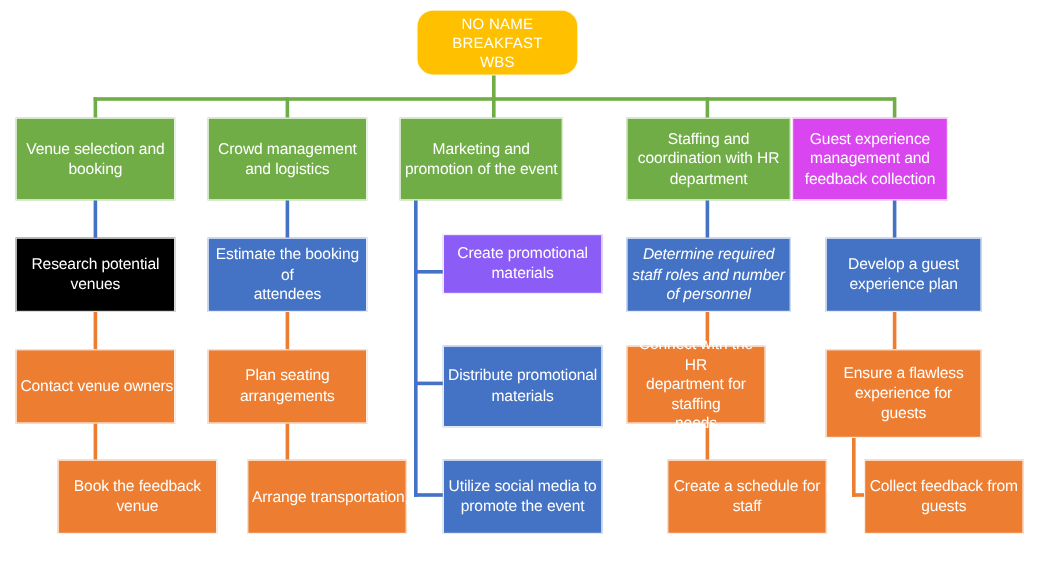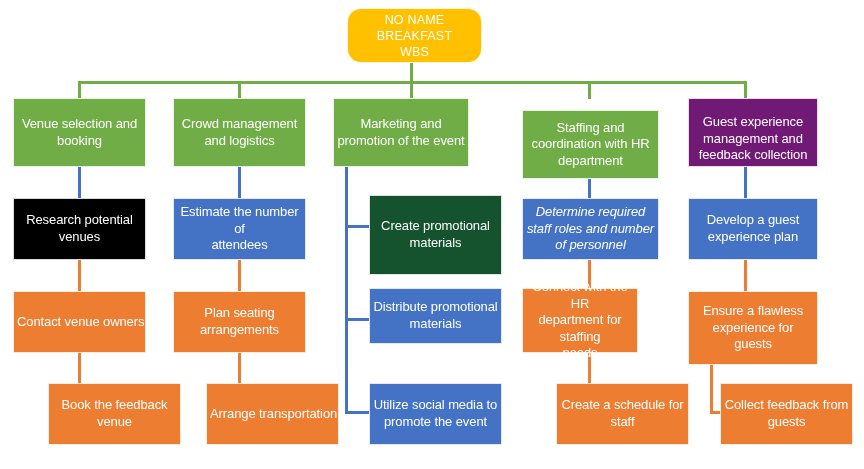--- a/index.html
+++ b/index.html
@@ -97,61 +97,61 @@
 booking</span>
   </div>
   <div class="node" style="left:173px; top:98px; width:133px; height:69px; background:#70AD47;">
     <span>Crowd management
 and logistics</span>
   </div>
   <div class="node" style="left:333px; top:98px; width:136px; height:69px; background:#70AD47;">
     <span>Marketing and
 promotion of the event</span>
   </div>
-  <div class="node" style="left:522px; top:98px; width:137px; height:69px; background:#70AD47;margin-top:12px;">
+  <div class="node" style="left:522px; top:98px; width:137px; height:69px; background:#70AD47;">
     <span>Staffing and
 coordination with HR
 department</span>
   </div>
-  <div class="node" style="left:688px; top:98px; width:130px; height:69px; background:#701a75;align-items:flex-end;">
+  <div class="node" style="left:660px; top:98px; width:130px; height:69px; background:#d946ef;">
     <span>Guest experience
 management and
 feedback collection</span>
   </div>
 
   <div class="node" style="left:13px; top:198px; width:133px; height:62px; background:#000000;">
     <span>Research potential
 venues</span>
   </div>
   <div class="node" style="left:173px; top:198px; width:133px; height:62px; background:#4472C4;">
-    <span>Estimate the number of
+    <span>Estimate the booking of
 attendees</span>
   </div>
-  <div class="node" style="left:369px; top:195px; width:133px; height:80px; background:#14532d;">
+  <div class="node" style="left:369px; top:195px; width:133px; height:50px; background:#8b5cf6;">
     <span>Create promotional
 materials</span>
   </div>
   <div class="node" style="left:522px; top:198px; width:137px; height:62px; background:#4472C4;font-style:italic;">
     <span>Determine required
 staff roles and number
 of personnel</span>
   </div>
   <div class="node" style="left:688px; top:198px; width:130px; height:62px; background:#4472C4;">
     <span>Develop a guest
 experience plan</span>
   </div>
 
   <div class="node nowrap" style="left:13px; top:291px; width:133px; height:62px; background:#ED7D31;">
     <span>Contact venue owners</span>
   </div>
   <div class="node" style="left:173px; top:291px; width:133px; height:62px; background:#ED7D31;">
     <span>Plan seating
 arrangements</span>
   </div>
-  <div class="node" style="left:369px; top:288px; width:133px; height:56px; background:#4472C4;">
+  <div class="node" style="left:369px; top:288px; width:133px; height:68px; background:#4472C4;">
     <span>Distribute promotional
 materials</span>
   </div>
   <div class="node" style="left:522px; top:288px; width:116px; height:65px; background:#ED7D31;">
     <span>Connect with the HR
 department for staffing
 needs</span>
   </div>
   <div class="node" style="left:688px; top:291px; width:130px; height:74px; background:#ED7D31;">
     <span>Ensure a flawless

